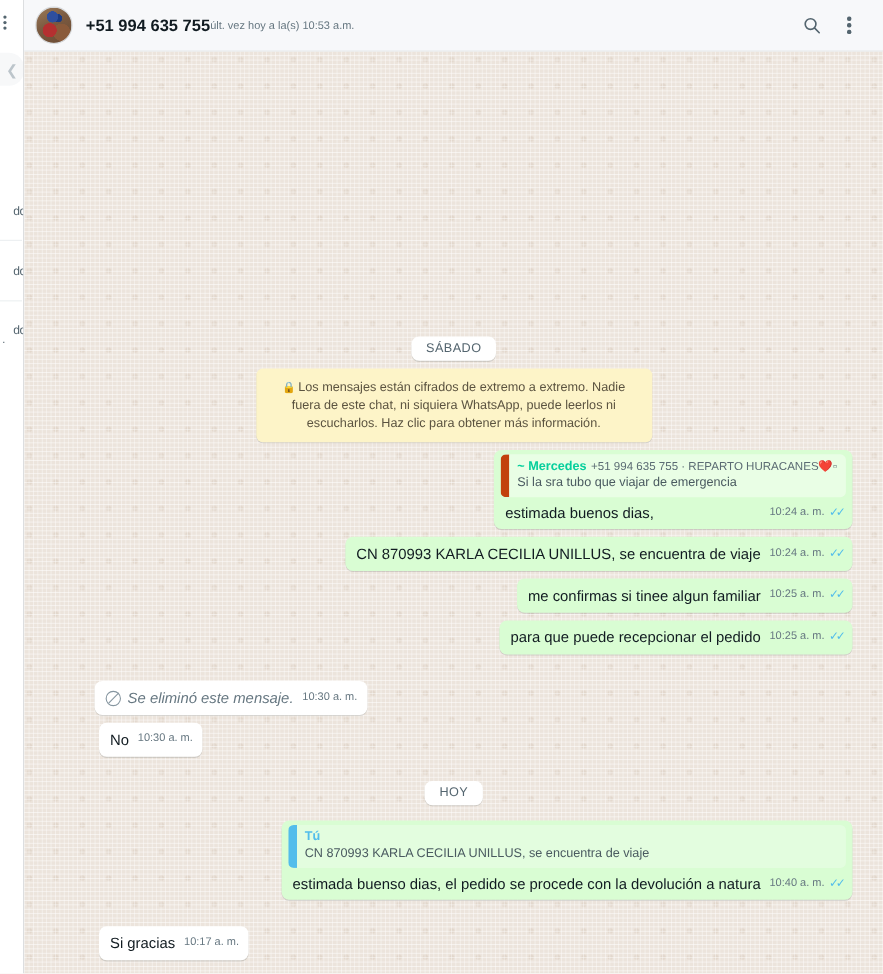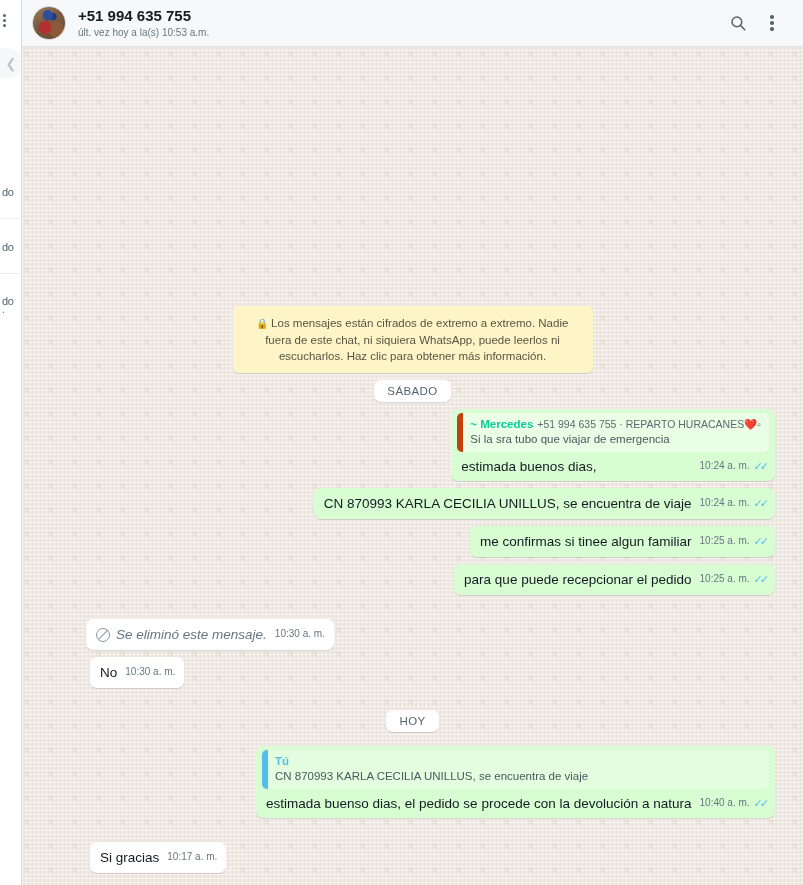--- a/index.html
+++ b/index.html
@@ -22,21 +22,21 @@
   }
   .sliver-menu i { display: block; width: 3px; height: 3px; background: #54656f; border-radius: 50%; }
   .sliver-back {
     position: absolute; left: 0px; top: 48px; width: 22px; height: 30px;
     display: flex; align-items: center; justify-content: center;
     color: #8696a0; font-size: 13px; opacity: .55;
     background: #f0f2f5; border-radius: 0 14px 14px 0;
   }
   .sliver-row {
     position: absolute; left: 0; width: 20px; height: 54px;
-    display: flex; align-items: center; padding-left: 2px;
+    display: flex; align-items: center; padding-left: 12px;
     border-bottom: 1px solid #eceff1;
     font-size: 11px; color: #54656f; letter-spacing: -0.3px;
   }
   .sliver-tail { position: absolute; left: 2px; font-size: 10px; color: #54656f; }
 
   
   .header {
     position: absolute; left: 22px; top: 0; width: 781px; height: 47px;
     background: #f7f8fa; border-bottom: 1px solid #e1e4e6;
     display: flex; align-items: center; padding: 0 14px 0 10px;
@@ -44,21 +44,21 @@
   .avatar {
     width: 34px; height: 34px; border-radius: 50%; flex: 0 0 34px;
     background:
       radial-gradient(circle at 46% 26%, #2f4f9e 0 17%, rgba(47,79,158,0) 18%),
       radial-gradient(circle at 62% 30%, #1b3b84 0 12%, rgba(27,59,132,0) 13%),
       radial-gradient(circle at 38% 64%, #b43030 0 22%, rgba(180,48,48,0) 23%),
       radial-gradient(circle at 72% 70%, #8a5a3a 0 24%, rgba(138,90,58,0) 25%),
       linear-gradient(150deg, #9c7b5a 0%, #7a5a40 45%, #6b4a33 100%);
     border: 1px solid #d7dadd;
   }
-  .header-text { margin-left: 12px; display: flex; flex-direction: column; justify-content: center; }
+  .header-text { margin-left: 12px; display: flex; flex-direction: row; justify-content: center; }
   .contact-name { font-size: 15px; color: #111b21; font-weight: 700; line-height: 17px; }
   .contact-status { font-size: 10px; color: #667781; line-height: 14px; margin-top: 2px; }
   .header-spacer { flex: 1 1 auto; }
   .hdr-icon { width: 34px; height: 34px; display: flex; align-items: center; justify-content: center; color: #54656f; }
   .dots { display: flex; flex-direction: column; gap: 2.5px; }
   .dots i { width: 3.5px; height: 3.5px; background: #54656f; border-radius: 50%; display: block; }
 
   
   .chat {
     position: absolute; left: 22px; top: 47px; width: 781px; height: 838px;
@@ -107,21 +107,21 @@
   .bubble .txt { flex: 1 1 auto; }
   .meta {
     flex: 0 0 auto; display: flex; align-items: center; gap: 3px;
     font-size: 10px; color: #667781; white-space: nowrap; padding-bottom: 1px;
   }
   .ticks { color: #53bdeb; font-size: 11px; letter-spacing: -3px; margin-left: 1px; }
 
   
   .bubble.withquote { flex-direction: column; align-items: stretch; gap: 0; padding: 4px 6px 5px 6px; }
   .quote {
-    border-left: 6px solid #c2410c; border-radius: 5px;
+    border-left: 8px solid #c2410c; border-radius: 5px;
     background: rgba(255,255,255,.42);
     padding: 4px 8px 5px 7px; margin-bottom: 4px;
     font-size: 11.5px; line-height: 15px;
   }
   .quote.blue { border-left-color: #53bdeb; background: rgba(255,255,255,.28); }
   .quote-author { color: #06cf9c; font-weight: 600; font-size: 11.5px; }
   .quote.blue .quote-author { color: #53bdeb; }
   .quote-sub { color: #5b6b73; font-size: 10.5px; margin-left: 4px; font-weight: 400; }
   .quote-body { color: #4a5a60; margin-top: 0; }
   .quote-row2 { display: flex; align-items: flex-end; gap: 8px; padding: 1px 3px 0 4px; }
@@ -179,27 +179,27 @@
           <i></i>
           <i></i>
         </span>
     </div>
   </div>
 
   <div class="chat">
     <div class="stream">
 
       <div class="row center">
+        <div class="chip">SÁBADO</div>
+      </div>
+
+      <div class="row center">
         <div class="notice">
           <span class="lock">🔒</span><span>Los mensajes están cifrados de extremo a extremo. Nadie fuera de este chat, ni siquiera WhatsApp, puede leerlos ni escucharlos. Haz clic para obtener más información.</span>
         </div>
-      </div>
-
-      <div class="row center">
-        <div class="chip">SÁBADO</div>
       </div>
 
       <div class="row out">
         <div class="bubble out withquote">
           <div class="quote">
             <div>
               <span class="quote-author">~ Mercedes</span><span class="quote-sub">+51 994 635 755 · REPARTO HURACANES❤️▫</span>
             </div>
             <div class="quote-body">Si la sra tubo que viajar de emergencia</div>
           </div>

